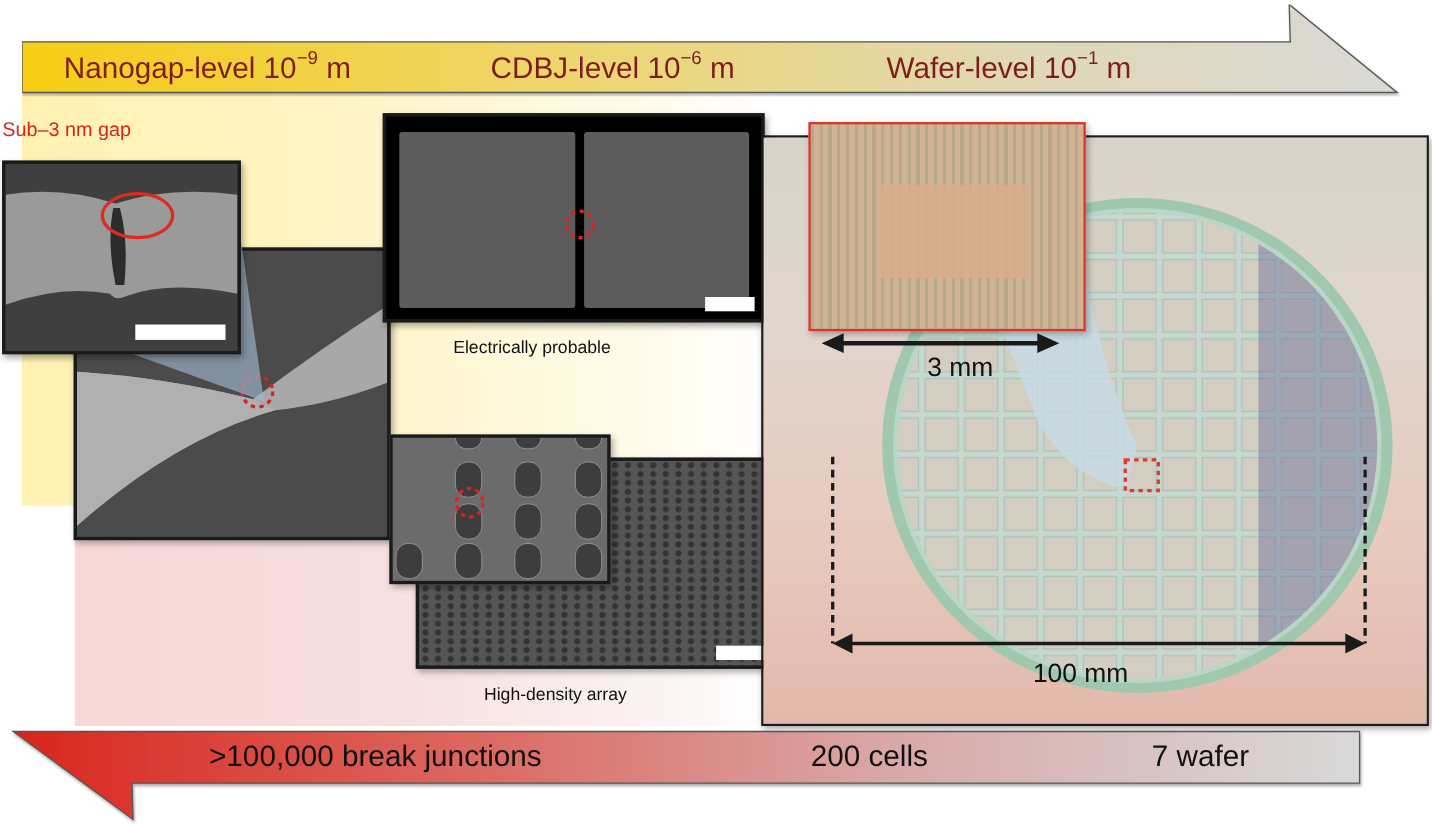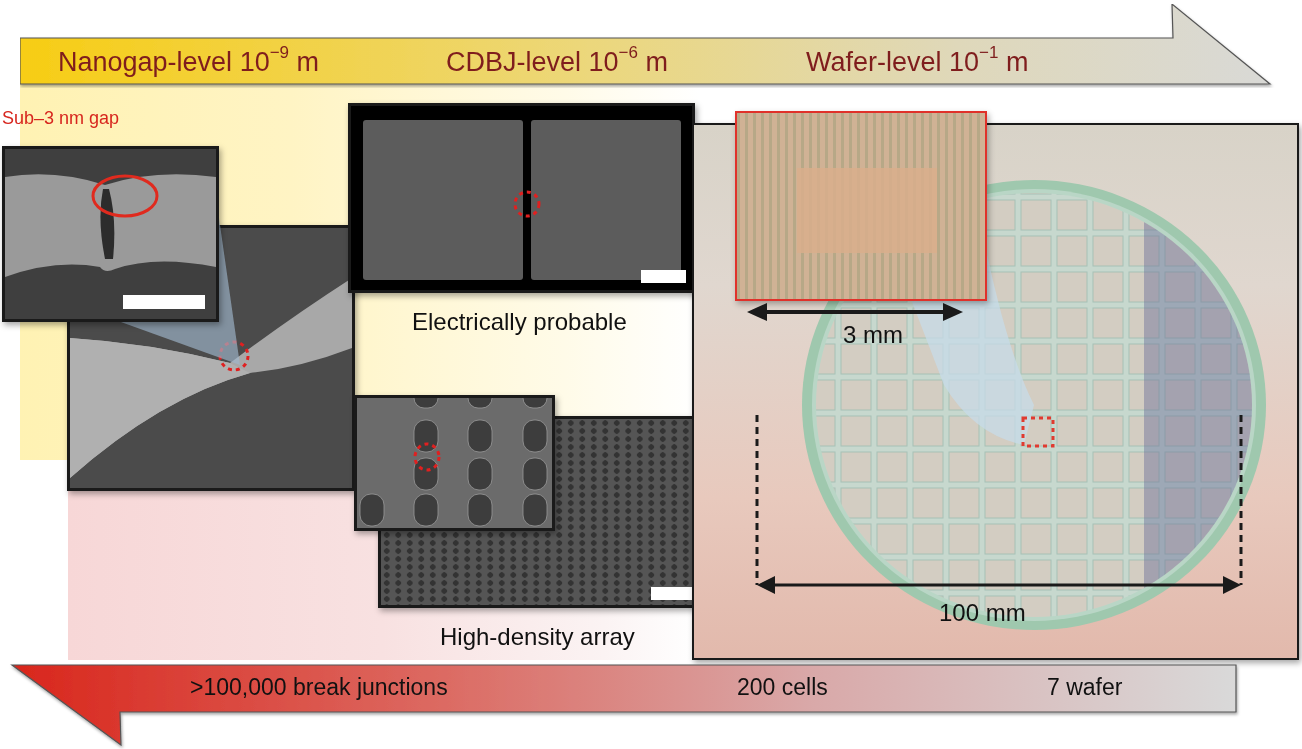--- a/index.html
+++ b/index.html
@@ -12,27 +12,27 @@
   .bg-pink { left:68px; top:460px; width:630px; height:200px;
     background:linear-gradient(90deg,#f7d7d7 0%,#f8e1e1 50%,#fbf3f3 85%,#ffffff 100%); }
 
   
   .top-arrow { left:20px; top:4px; width:1270px; height:84px; }
   .top-text { top:40px; height:44px; line-height:44px; font-size:27px; color:#7f1d1d; white-space:nowrap; }
   .top-text sup { font-size:17px; position:relative; top:-3px; vertical-align:super; line-height:0; }
 
   
   .bottom-arrow { left:8px; top:660px; width:1240px; height:90px; }
-  .bottom-text { top:664px; height:46px; line-height:46px; font-size:23px; color:#111; white-space:nowrap; }
+  .bottom-text { top:664px; height:46px; line-height:46px; font-size:27px; color:#111; white-space:nowrap; }
 
   
   .sem { box-sizing:border-box; border:3px solid #1a1a1a; box-shadow:2px 3px 6px rgba(0,0,0,0.35); overflow:hidden; }
   .scalebar { position:absolute; background:#fff; }
 
-  .label { font-size:24px; color:#111; white-space:nowrap; }
+  .label { font-size:16px; color:#111; white-space:nowrap; }
   .red-label { color:#d7261e; font-size:18px; white-space:nowrap; }
 
   .dim-text { font-size:24px; color:#111; white-space:nowrap; }
 </style>
 </head>
 <body>
 
 <div class="abs bg-yellow"></div>
 <div class="abs bg-pink"></div>
 

